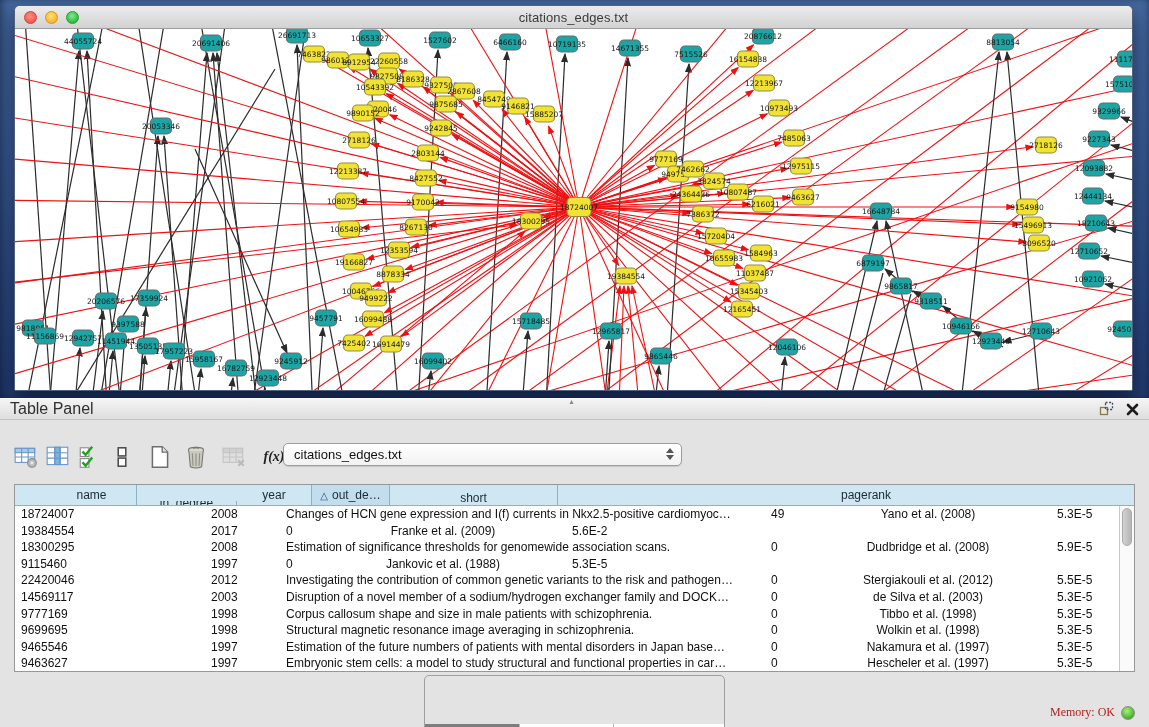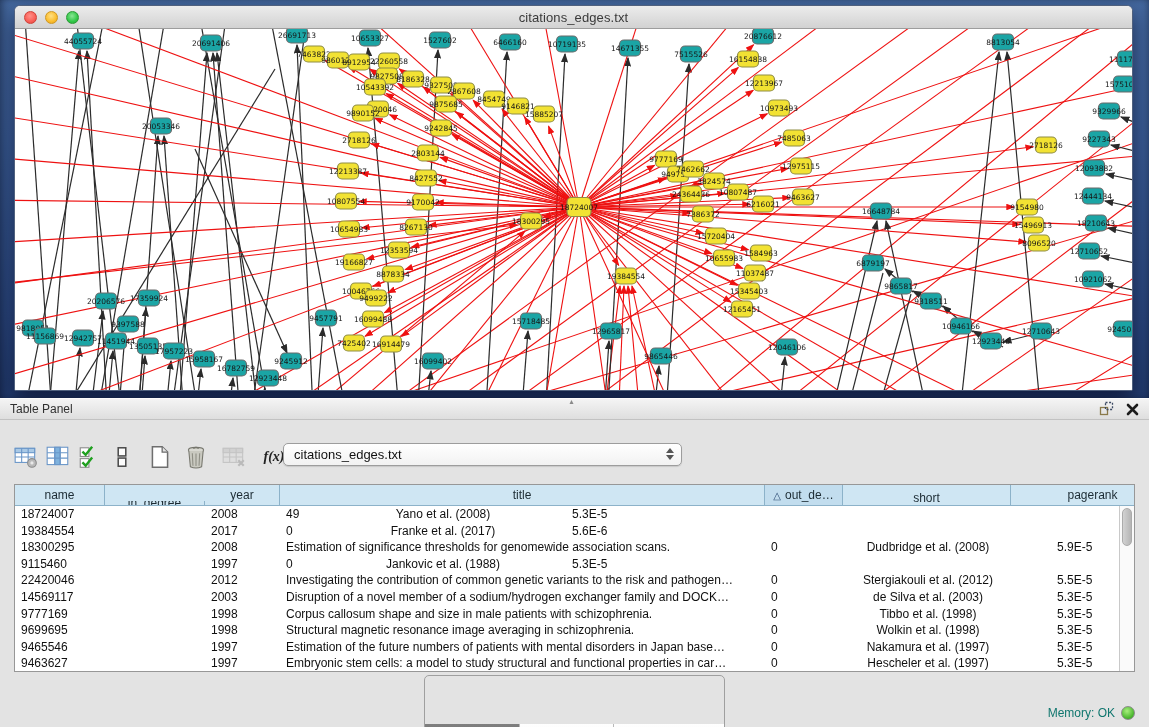--- a/index.html
+++ b/index.html
@@ -22,59 +22,59 @@
   .light.red   { background:radial-gradient(circle at 5px 4px,#ff9089,#f95f57 60%,#d9453c); border:1px solid #ce4138; }
   .light.yellow{ background:radial-gradient(circle at 5px 4px,#ffe085,#fbbd2e 60%,#df9f1d); border:1px solid #cf9722; }
   .light.green { background:radial-gradient(circle at 5px 4px,#8ae695,#32c748 60%,#28a438); border:1px solid #2a9a35; }
   .gcanvas { position:relative; width:1117px; height:361px; background:#fff; overflow:hidden; }
 
   
   .tpanel { position:absolute; left:0; top:398px; width:1149px; height:329px; background:#e3e3e3; }
   .tpanel-header { height:22px; background:linear-gradient(180deg,#f4f4f4,#dedede);
     border-top:1px solid #fbfbfb; border-bottom:1px solid #c2c2c2;
     display:flex; align-items:center; padding:0 10px; position:relative; }
-  .tpanel-title { font-size:12px; color:#303030; }
+  .tpanel-title { font-size:16px; color:#303030; }
   .tpanel-actions { position:absolute; right:10px; top:2px; display:flex; gap:12px; align-items:center; }
   .split-handle { position:absolute; left:50%; top:-1px; margin-left:-5px; font-size:8px; color:#8a8a8a; line-height:8px; }
 
   .toolbar { position:absolute; left:0; top:40px; height:38px; width:100%; display:flex; align-items:center; }
   .tool-btn { width:32px; height:30px; display:flex; align-items:center; justify-content:center; background:transparent; border:none; cursor:pointer; }
   .fx-label { font-family:"Liberation Serif", serif; font-style:italic; font-weight:bold; font-size:14px; color:#222; }
   .combo { position:absolute; left:283px; top:5px; width:399px; height:23px; background:linear-gradient(180deg,#ffffff,#f2f2f2);
     border:1px solid #9d9d9d; border-radius:5px; box-shadow:0 1px 1px rgba(0,0,0,.12);
     display:flex; align-items:center; padding:0 24px 0 10px; }
   .combo-value { font-size:13px; color:#111; }
   .combo-arrows { position:absolute; right:7px; top:4px; display:flex; flex-direction:column; gap:2px; }
   .combo-arrows i { display:block; width:0; height:0; border-left:4px solid transparent; border-right:4px solid transparent; }
   .combo-arrows .up { border-bottom:5px solid #555; }
   .combo-arrows .dn { border-top:5px solid #555; }
 
   .dtable { position:absolute; left:14px; top:86px; width:1121px; height:188px; background:#fff; border:1px solid #979797; }
-  .thead { display:flex; height:21px; background:#cfe6f3; border-bottom:1px solid #8cb2c9; }
+  .thead { display:flex; height:21px; background:#cfe6f3; border-bottom:1px solid #8cb2c9;padding-left:32px; }
   .th { font-size:12px; color:#1c2b33; display:flex; align-items:center; justify-content:center; gap:4px;
     border-right:1px solid #8cb2c9; overflow:hidden; white-space:nowrap; }
   .th.sorted { background:#c2ddee; }
   .sort-glyph { font-size:10px; color:#2e4d74; }
   .tbody { position:absolute; left:0; top:21px; bottom:0; right:15px; overflow:hidden; }
   .tr { display:flex; height:16.6px; line-height:16.6px; background:#fff; }
   .td { font-size:12px; color:#101010; padding:0 4px 0 6px; overflow:hidden; white-space:nowrap; }
   .c0{width:90px;} .c1{width:100px;margin-top:16px;} .c2{width:75px;align-items:center;} .c3{width:485px;} .c4{width:78px;} .c5{width:168px; text-align:center;align-items:flex-end;} .c6{width:110px; flex:1;margin-left:40px;}
   .th.c6{ border-right:none; }
   .vscroll { position:absolute; right:0; top:21px; bottom:0; width:15px; background:#fafafa; border-left:1px solid #c9c9c9; }
   .vthumb { position:absolute; left:2px; right:2px; top:2px; height:38px; border-radius:6px;
     background:linear-gradient(90deg,#d2d2d2,#b5b5b5); border:1px solid #ababab; }
 
   .tabbar { position:absolute; left:0; top:277px; width:100%; display:flex; justify-content:center; }
   .seg { display:flex; border:1px solid #9f9f9f; border-radius:5px; overflow:hidden; box-shadow:0 1px 0 rgba(255,255,255,.7); }
   .seg-btn { font-size:13px; padding:3px 14px 4px; background:linear-gradient(180deg,#ffffff,#f1f1f1); color:#1c1c1c; border:none; border-left:1px solid #b9b9b9; cursor:pointer;margin-top:48px; }
   .seg-btn:first-child { border-left:none; }
   .seg-btn.active { background:linear-gradient(180deg,#7f7f7f,#6a6a6a); color:#ececec; }
 
   .statusbar { position:absolute; right:14px; bottom:7px; display:flex; align-items:center; gap:6px; }
-  .status-text { font-size:12px; color:#0f766e; }
+  .status-text { font-size:12px; color:#b91c1c;font-family:Liberation Serif, serif; }
   .mem-dot { width:14px; height:14px; border-radius:50%; border:1px solid #8b8b8b;
     background:radial-gradient(circle at 5px 4px,#a8ef7d,#4db830 65%,#2f8f1e); }
 
   svg text.nlabel { font-family:"DejaVu Sans", sans-serif; font-size:7.5px; fill:#161616; text-anchor:middle; }
 </style>
 </head>
 <body>
 
 <div class="desktop">
   <div class="gwindow">
@@ -792,50 +792,48 @@
     <div class="thead" id="thead">
         <div class="th c0">
           <span>name</span>
         </div>
         <div class="th c1">
           <span>in_degree</span>
         </div>
         <div class="th c2">
           <span>year</span>
         </div>
-        <div class="th c3">
-          <span>title</span>
-        </div>
         <div class="th c4 sorted">
           <span class="sort-glyph">△</span>
           <span>out_de…</span>
         </div>
         <div class="th c5">
           <span>short</span>
         </div>
         <div class="th c6">
           <span>pagerank</span>
         </div>
       </div>
     <div class="tbody" id="tbody">
         <div class="tr">
           <div class="td c0">18724007</div>
           <div class="td c1">1</div>
           <div class="td c2">2008</div>
+          <div class="td c3">Changes of HCN gene expression and I(f) currents in Nkx2.5-positive cardiomyoc…</div>
           <div class="td c4">49</div>
           <div class="td c5">Yano et al. (2008)</div>
           <div class="td c6">5.3E-5</div>
         </div>
         <div class="tr">
           <div class="td c0">19384554</div>
           <div class="td c1">6</div>
           <div class="td c2">2017</div>
           <div class="td c4">0</div>
-          <div class="td c5">Franke et al. (2017)</div>
-          <div class="td c6">5.6E-6</div>
+          <div class="td c5">Franke et al. (2009)</div>
+          <div class="td c6">5.6E-2</div>
         </div>
         <div class="tr">
           <div class="td c0">18300295</div>
           <div class="td c1">6</div>
           <div class="td c2">2008</div>
           <div class="td c3">Estimation of significance thresholds for genomewide association scans.</div>
           <div class="td c4">0</div>
           <div class="td c5">Dudbridge et al. (2008)</div>
           <div class="td c6">5.9E-5</div>
         </div>

